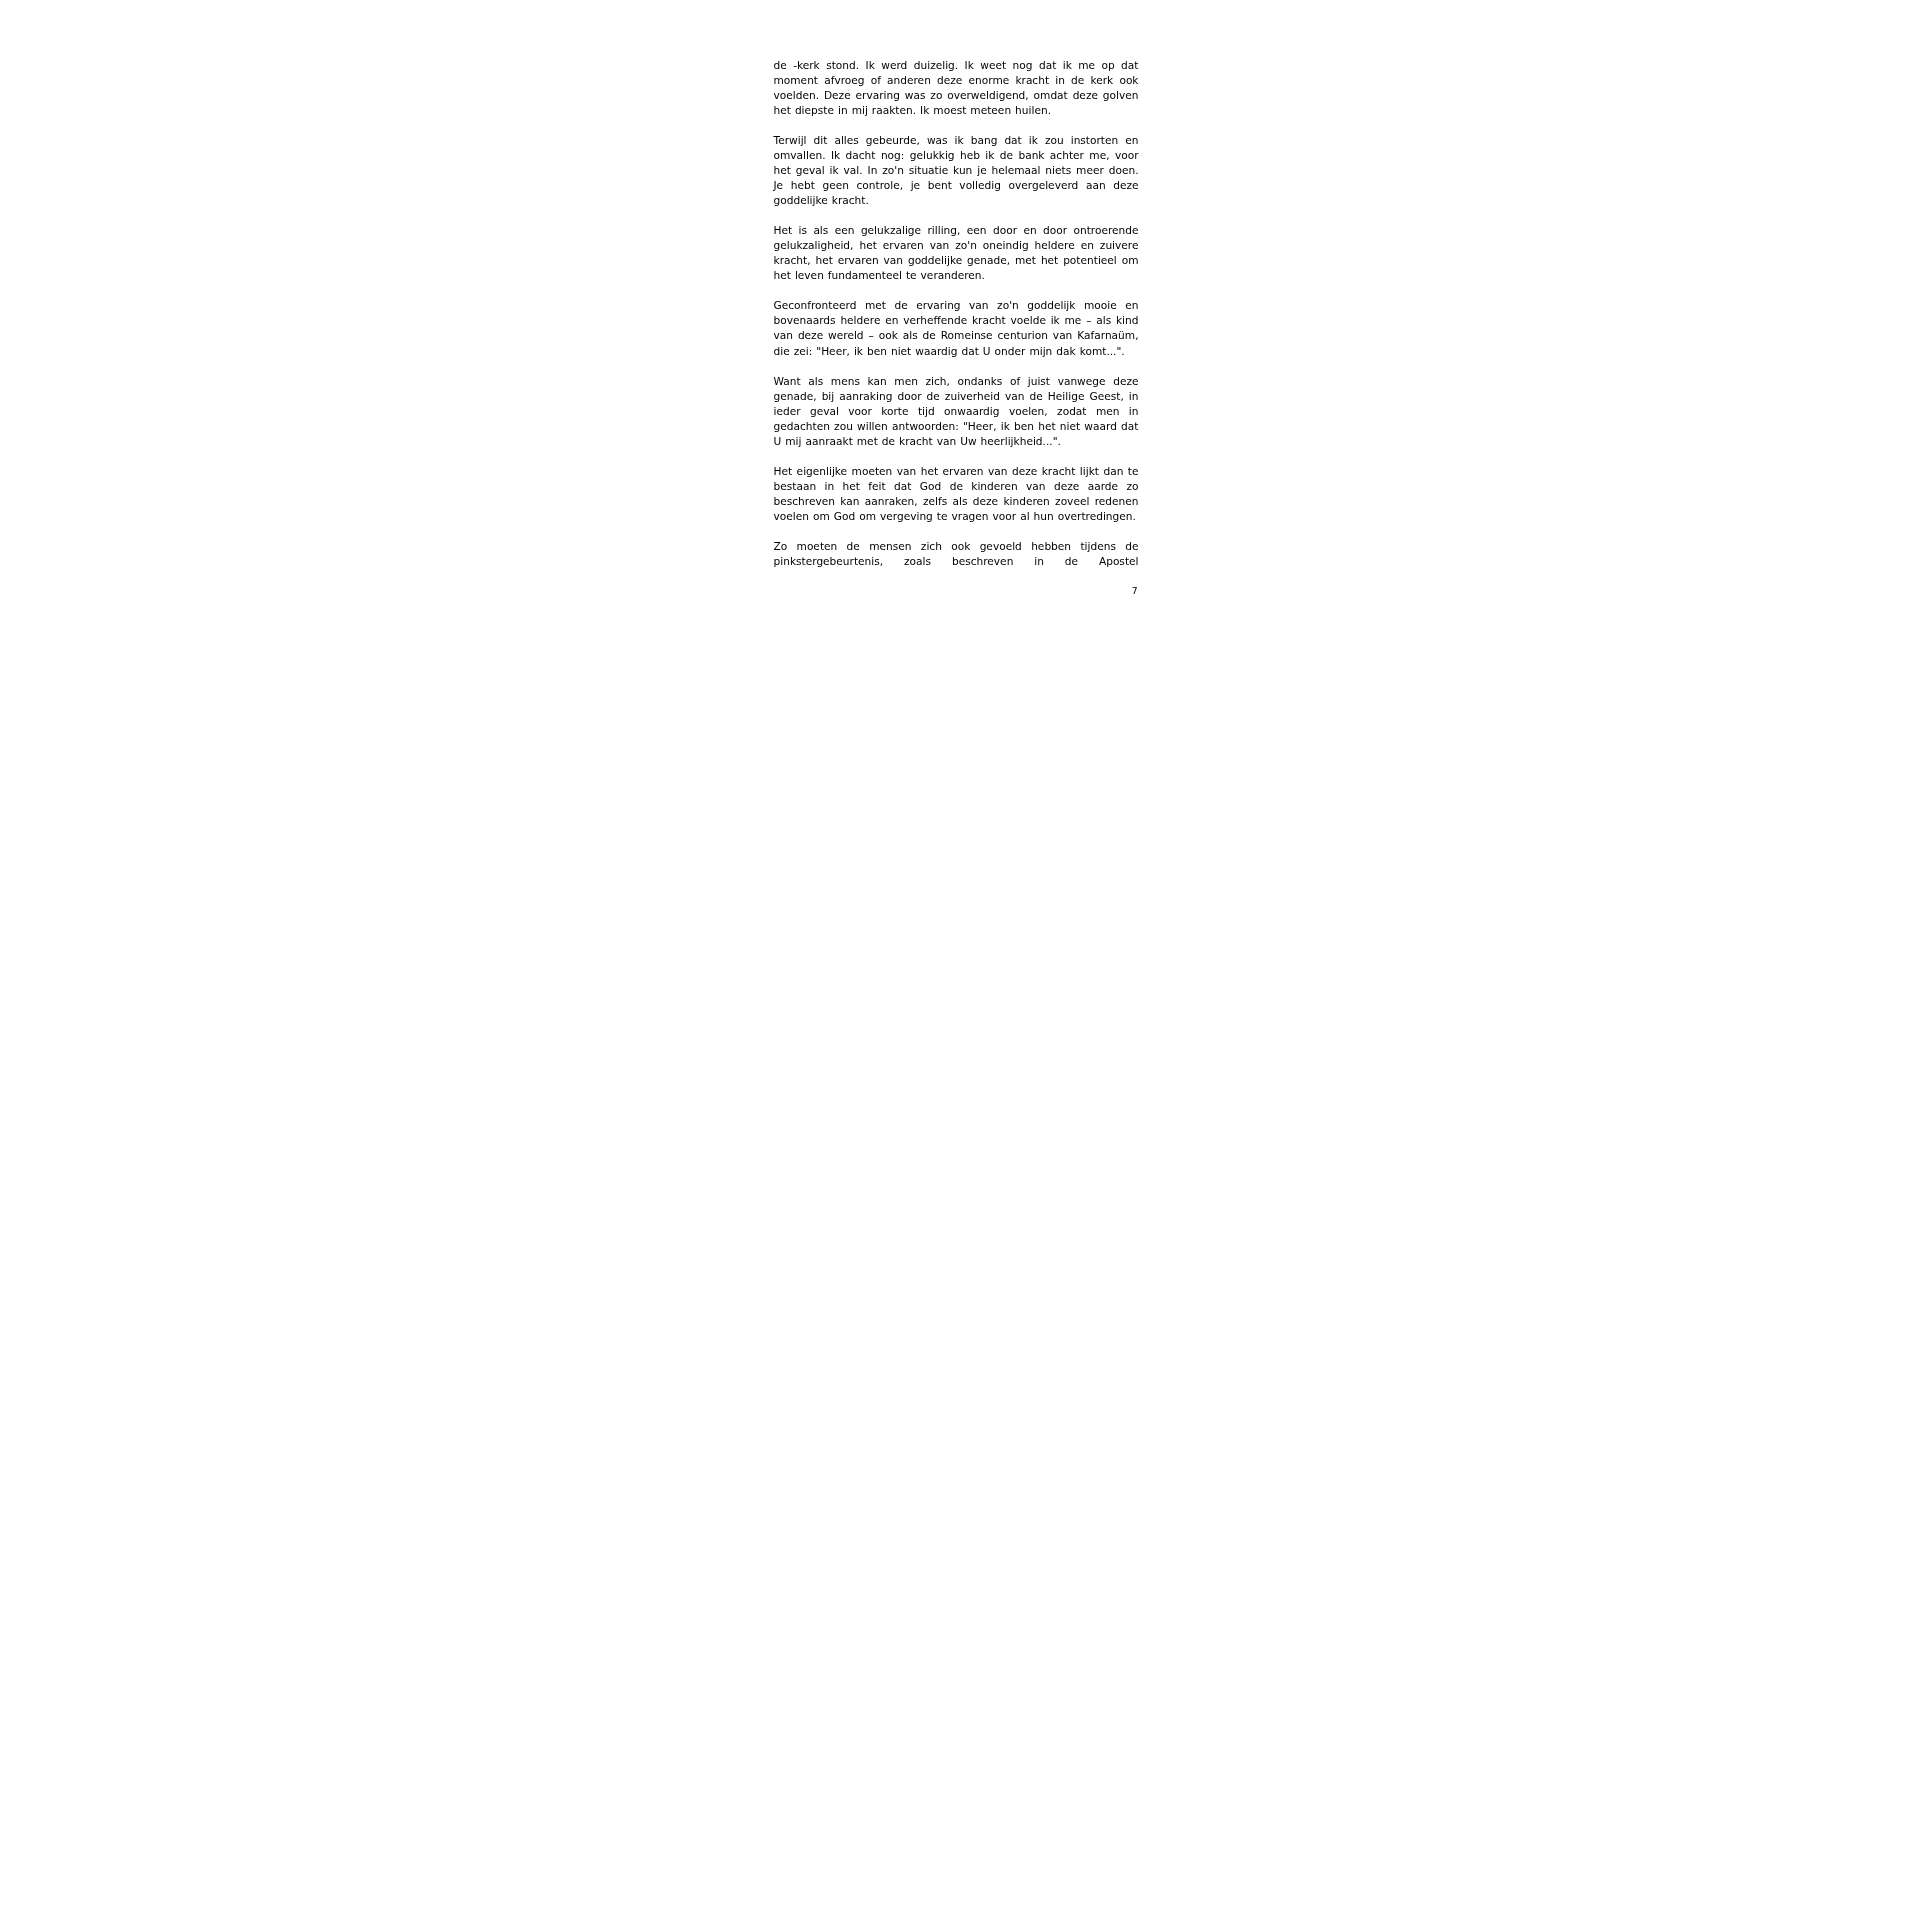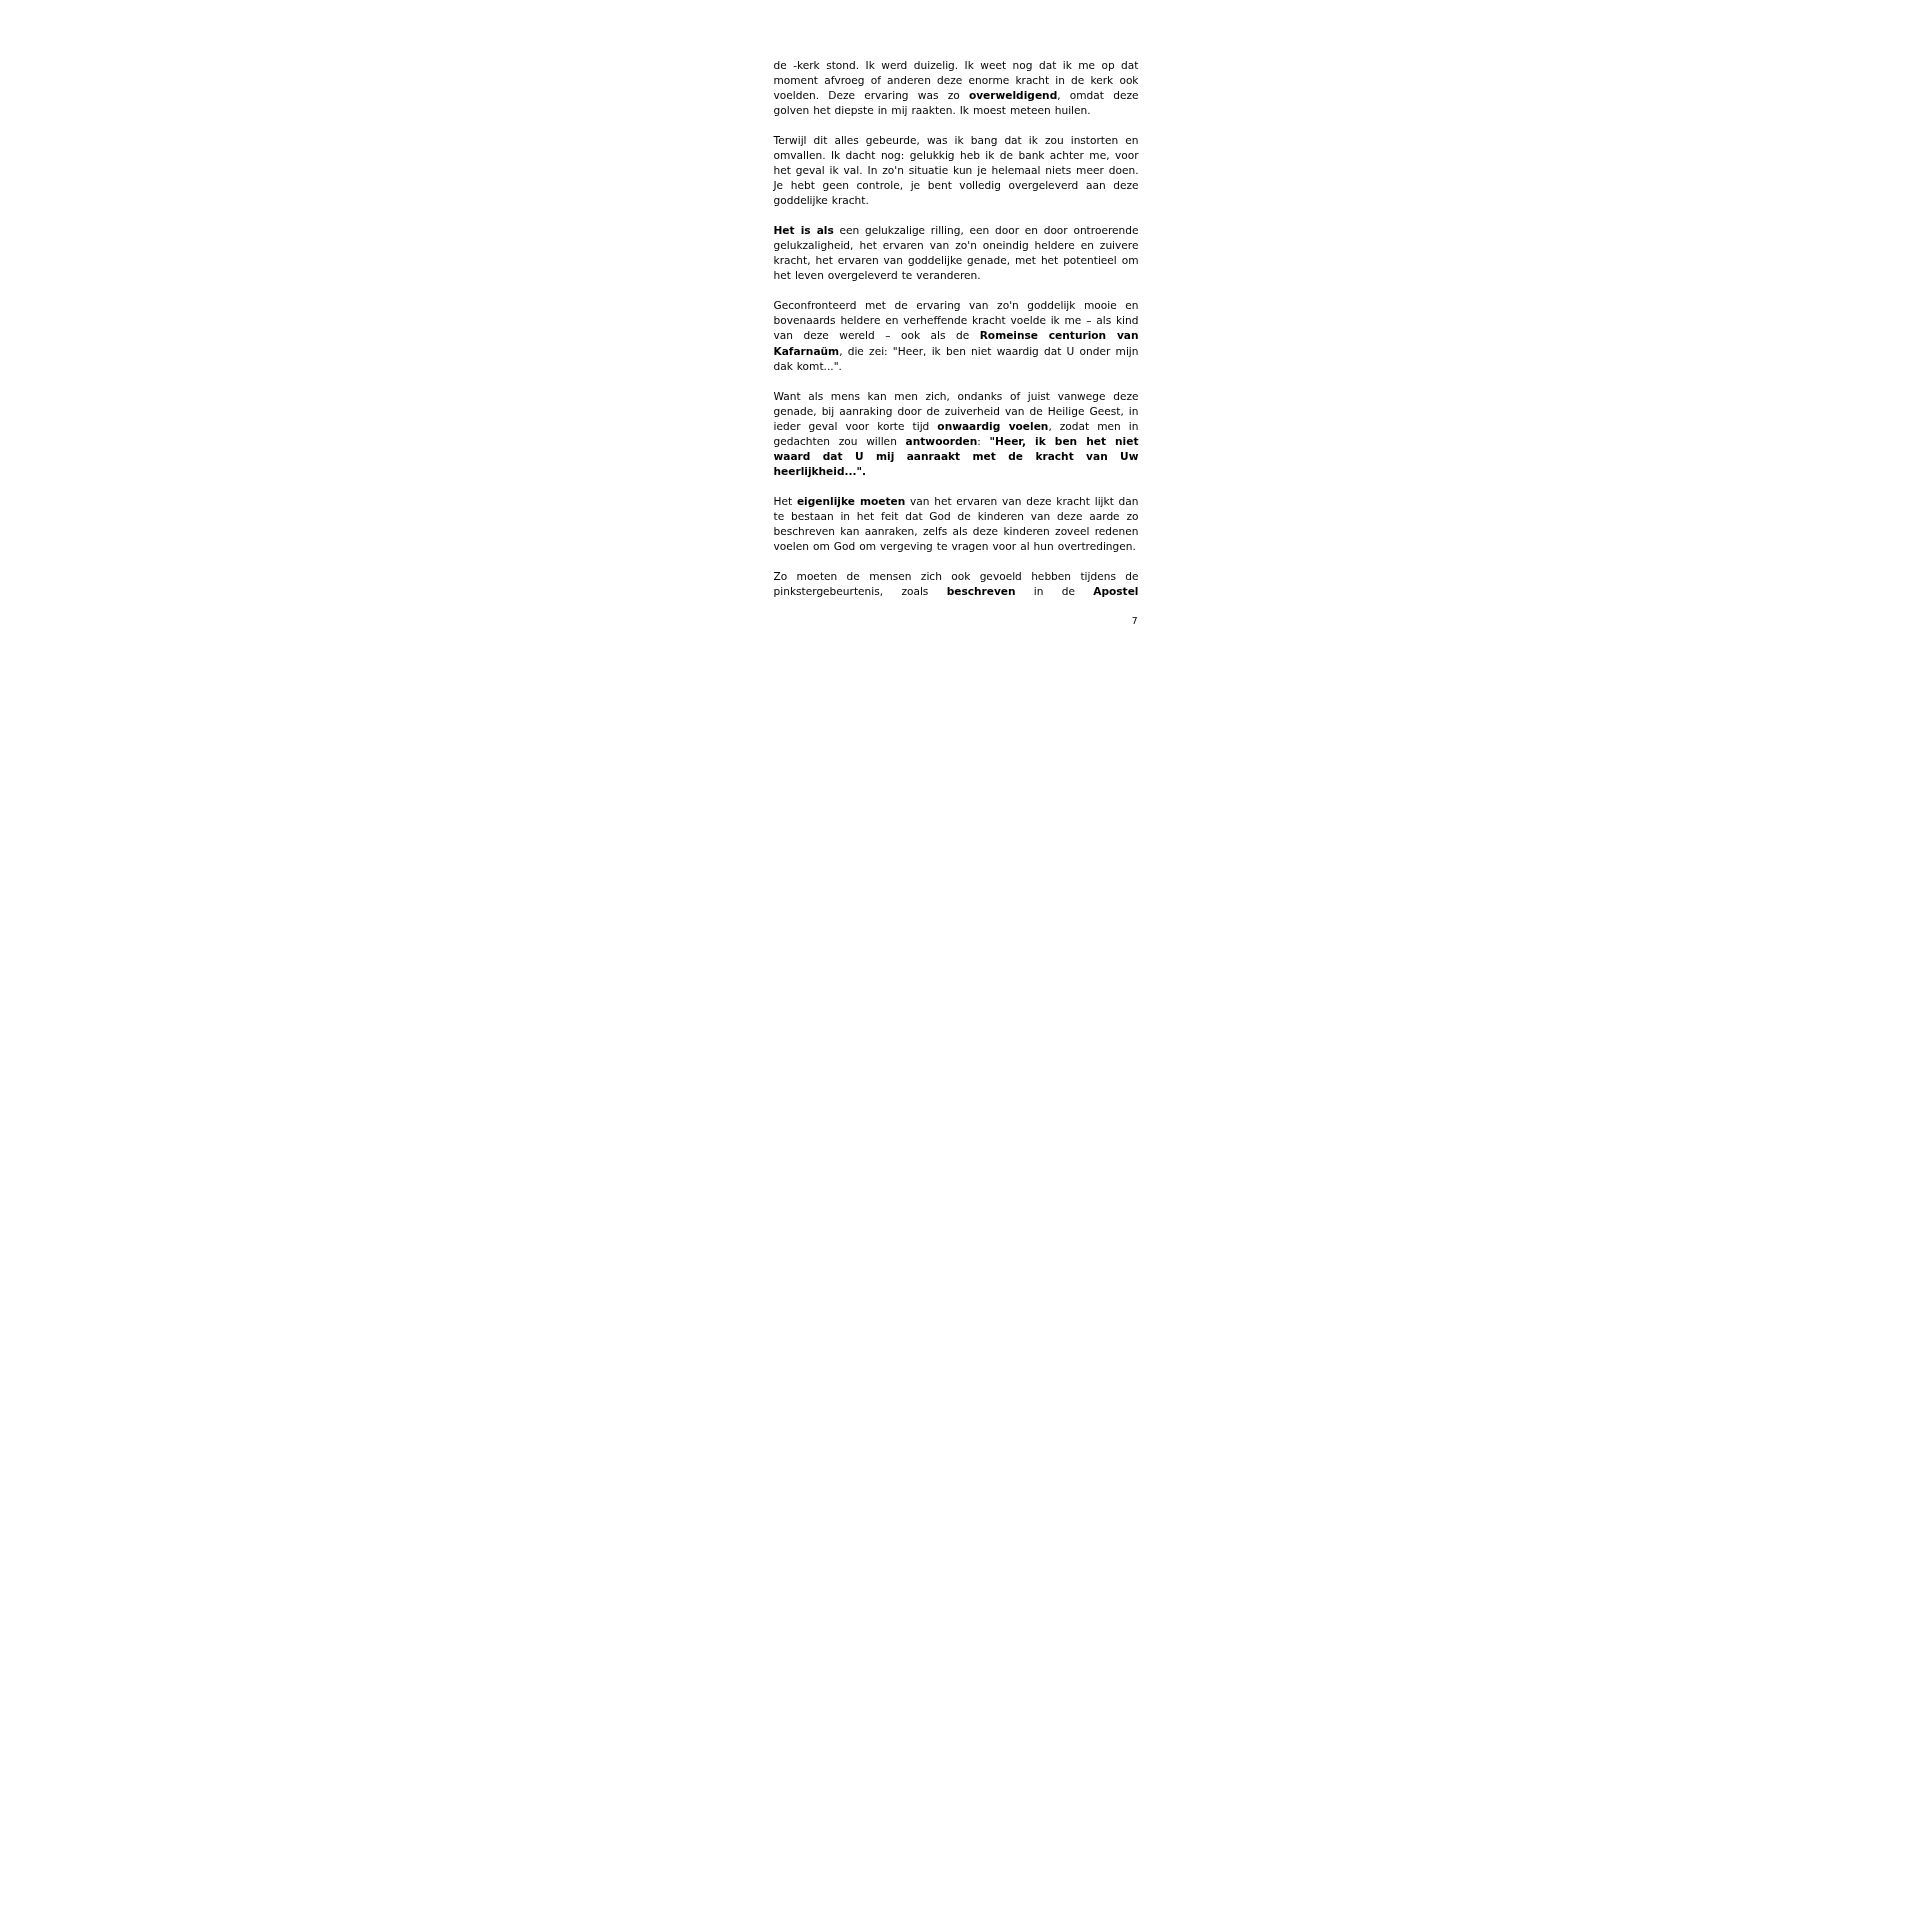--- a/index.html
+++ b/index.html
@@ -27,37 +27,37 @@
     text-align: justify;
     word-spacing: 0.06em;
   }
   .para:last-child {
     margin-bottom: 16px;
   }
   .para.justify-last {
     text-align-last: justify;
   }
   .bold {
-    font-weight: bold;
+    font-weight: normal;
   }
   .page-number {
     text-align: right;
     font-size: 9.2px;
     margin-top: 5.4px;
     padding-right: 0.8px;
   }
 </style>
 </head>
 <body>
 
 <div class="page">
   <div class="doc-body">
       <p class="para"><span>de -kerk stond. Ik werd duizelig. Ik weet nog dat ik me op dat moment afvroeg of anderen deze enorme kracht in de kerk ook voelden. Deze ervaring was zo </span><span class="bold">overweldigend</span><span>, omdat deze golven het diepste in mij raakten.  Ik moest meteen huilen.</span></p>
       <p class="para"><span>Terwijl dit alles gebeurde, was ik bang dat ik zou instorten en omvallen. Ik dacht nog: gelukkig heb ik de bank achter me, voor het geval ik val. In zo'n situatie kun je helemaal niets meer doen. Je hebt geen controle, je bent volledig overgeleverd aan deze goddelijke kracht.</span></p>
-      <p class="para"><span class="bold">Het is als</span><span> een gelukzalige rilling, een door en door ontroerende gelukzaligheid, het ervaren van zo'n oneindig heldere en zuivere kracht, het ervaren van goddelijke genade, met het potentieel om het leven overgeleverd te veranderen.</span></p>
+      <p class="para"><span class="bold">Het is als</span><span> een gelukzalige rilling, een door en door ontroerende gelukzaligheid, het ervaren van zo'n oneindig heldere en zuivere kracht, het ervaren van goddelijke genade, met het potentieel om het leven fundamenteel te veranderen.</span></p>
       <p class="para"><span>Geconfronteerd met de ervaring van zo'n goddelijk mooie en bovenaards heldere en verheffende kracht voelde ik me – als kind van deze wereld – ook als de </span><span class="bold">Romeinse centurion van Kafarnaüm</span><span>, die zei: "Heer, ik ben niet waardig dat U onder mijn dak komt...".</span></p>
       <p class="para"><span>Want als mens kan men zich, ondanks of juist vanwege deze genade, bij aanraking door de zuiverheid van de Heilige Geest, in ieder geval voor korte tijd </span><span class="bold">onwaardig voelen</span><span>, zodat men in gedachten zou willen </span><span class="bold">antwoorden</span><span>: </span><span class="bold">"Heer, ik ben het niet waard dat U mij aanraakt met de kracht van Uw heerlijkheid...".</span></p>
       <p class="para"><span>Het </span><span class="bold">eigenlijke moeten</span><span> van het ervaren van deze kracht lijkt dan te bestaan in het feit dat God de kinderen van deze aarde zo beschreven kan aanraken, zelfs als deze kinderen zoveel redenen voelen om God om vergeving te vragen voor al hun overtredingen.</span></p>
       <p class="para justify-last"><span>Zo moeten de mensen zich ook gevoeld hebben tijdens de pinkstergebeurtenis, zoals </span><span class="bold">beschreven</span><span> in de </span><span class="bold">Apostel</span></p>
     </div>
   <div class="page-number">7</div>
 </div>
 
 
 </body></html>

